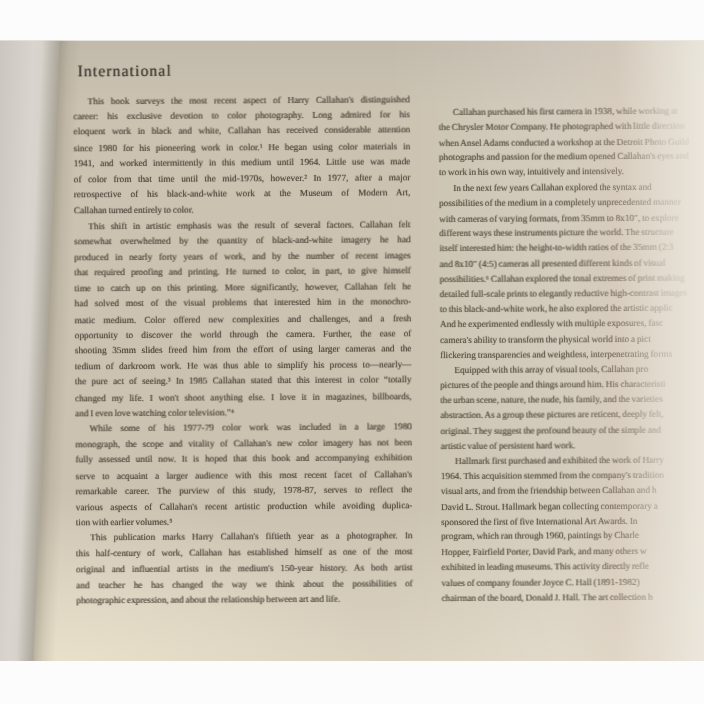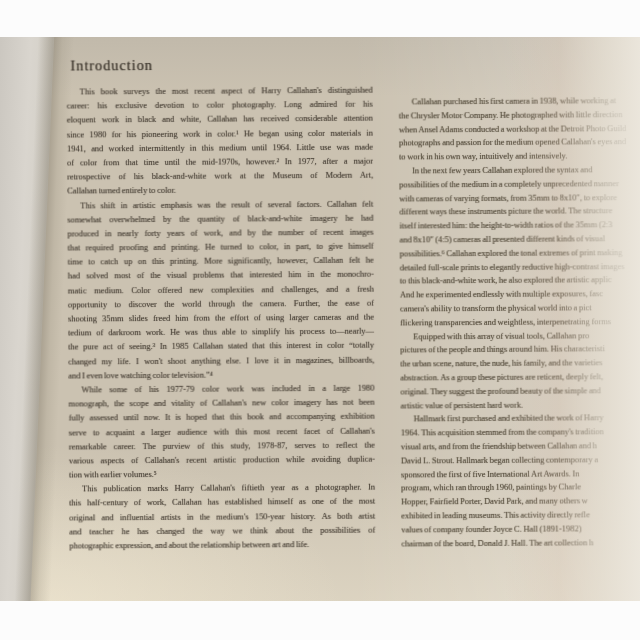--- a/index.html
+++ b/index.html
@@ -131,21 +131,21 @@
 <body>
 
 <div class="frame">
   <div class="letterbox top"></div>
 
   <div class="photo">
     <div class="page-edge"></div>
     <div class="gutter-crease"></div>
 
     <div class="page-text">
-      <div class="page-title">Introduction</div>
+      <div class="page-title">International</div>
 
       <div class="column col-left">
           <div class="line first">This book surveys the most recent aspect of Harry Callahan's distinguished</div>
           <div class="line">career: his exclusive devotion to color photography. Long admired for his</div>
           <div class="line">eloquent work in black and white, Callahan has received considerable attention</div>
           <div class="line">since 1980 for his pioneering work in color.¹ He began using color materials in</div>
           <div class="line">1941, and worked intermittently in this medium until 1964. Little use was made</div>
           <div class="line">of color from that time until the mid-1970s, however.² In 1977, after a major</div>
           <div class="line">retrospective of his black-and-white work at the Museum of Modern Art,</div>
           <div class="line last">Callahan turned entirely to color.</div>

